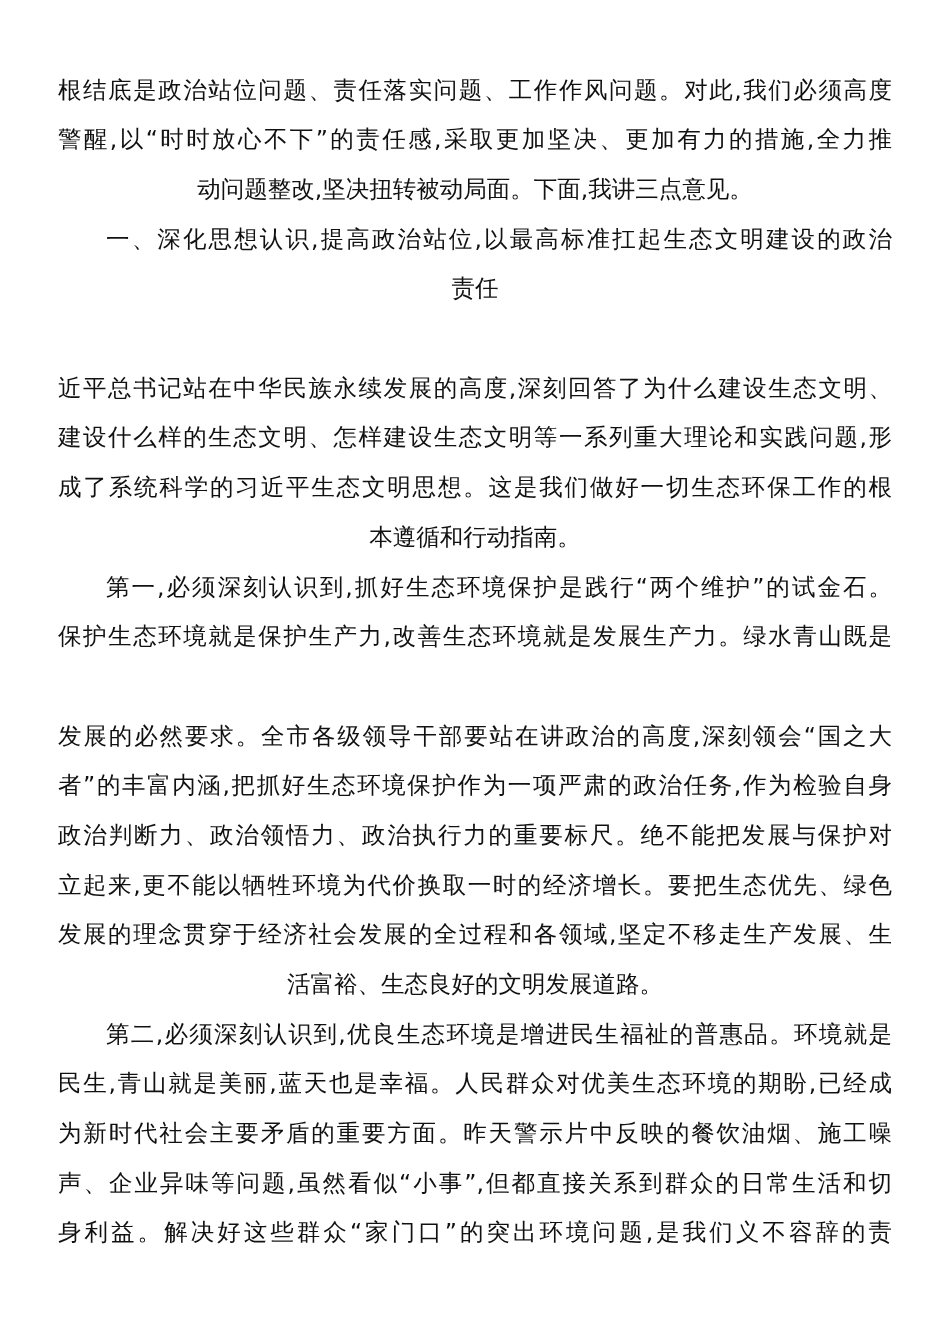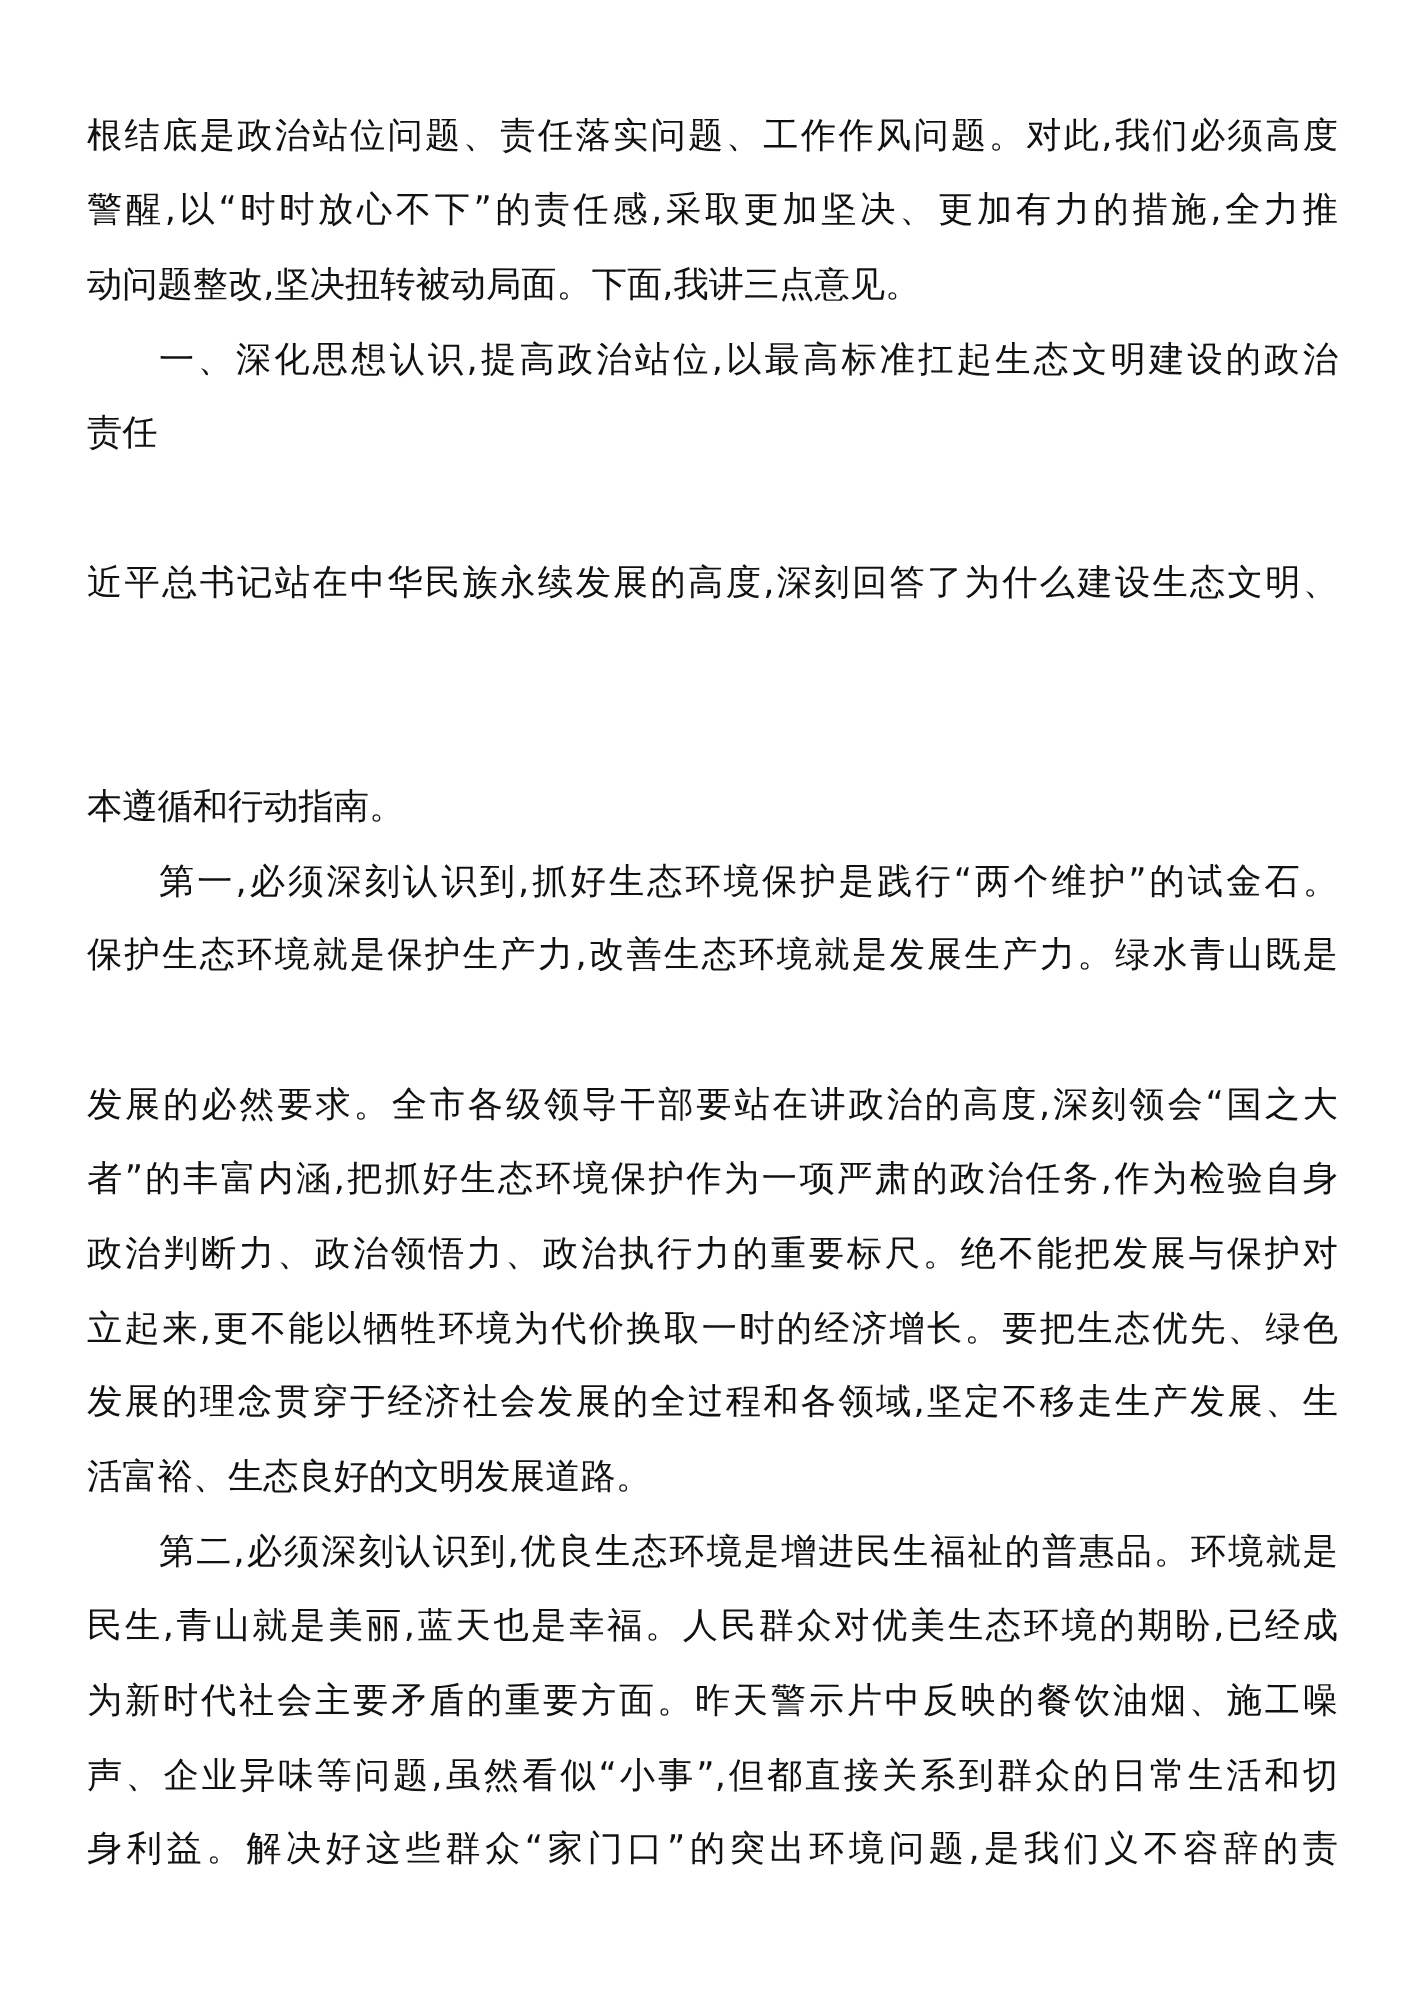--- a/index.html
+++ b/index.html
@@ -12,32 +12,34 @@
     height: 34px;
     line-height: 34px;
     font-family: "DejaVu Sans", "Liberation Sans", sans-serif;
     font-size: 23.5px;
     color: #111111;
     white-space: nowrap;
     overflow: visible;
   }
   .line.full { text-align: justify; text-align-last: justify; white-space: normal; }
   .line.indent { left: 106px; width: 786px; }
-  .line.last { text-align: left; }
+  .line.last { text-align: center; }
 </style>
 </head>
 <body>
 
 <div class="page">
   <div class="line full" style="top:73px">根结底是政治站位问题、责任落实问题、工作作风问题。对此,我们必须高度</div>
   <div class="line full" style="top:122px">警醒,以“时时放心不下”的责任感,采取更加坚决、更加有力的措施,全力推</div>
   <div class="line last" style="top:172px">动问题整改,坚决扭转被动局面。下面,我讲三点意见。</div>
   <div class="line full indent" style="top:222px">一、深化思想认识,提高政治站位,以最高标准扛起生态文明建设的政治</div>
   <div class="line last" style="top:271px">责任</div>
   <div class="line full" style="top:371px">近平总书记站在中华民族永续发展的高度,深刻回答了为什么建设生态文明、</div>
+  <div class="line full" style="top:420px">建设什么样的生态文明、怎样建设生态文明等一系列重大理论和实践问题,形</div>
+  <div class="line full" style="top:470px">成了系统科学的习近平生态文明思想。这是我们做好一切生态环保工作的根</div>
   <div class="line last" style="top:520px">本遵循和行动指南。</div>
   <div class="line full indent" style="top:570px">第一,必须深刻认识到,抓好生态环境保护是践行“两个维护”的试金石。</div>
   <div class="line full" style="top:619px">保护生态环境就是保护生产力,改善生态环境就是发展生产力。绿水青山既是</div>
   <div class="line full" style="top:719px">发展的必然要求。全市各级领导干部要站在讲政治的高度,深刻领会“国之大</div>
   <div class="line full" style="top:818px">政治判断力、政治领悟力、政治执行力的重要标尺。绝不能把发展与保护对</div>
   <div class="line full" style="top:768px">者”的丰富内涵,把抓好生态环境保护作为一项严肃的政治任务,作为检验自身</div>
   <div class="line full" style="top:868px">立起来,更不能以牺牲环境为代价换取一时的经济增长。要把生态优先、绿色</div>
   <div class="line last" style="top:967px">活富裕、生态良好的文明发展道路。</div>
   <div class="line full" style="top:917px">发展的理念贯穿于经济社会发展的全过程和各领域,坚定不移走生产发展、生</div>
   <div class="line full indent" style="top:1017px">第二,必须深刻认识到,优良生态环境是增进民生福祉的普惠品。环境就是</div>

